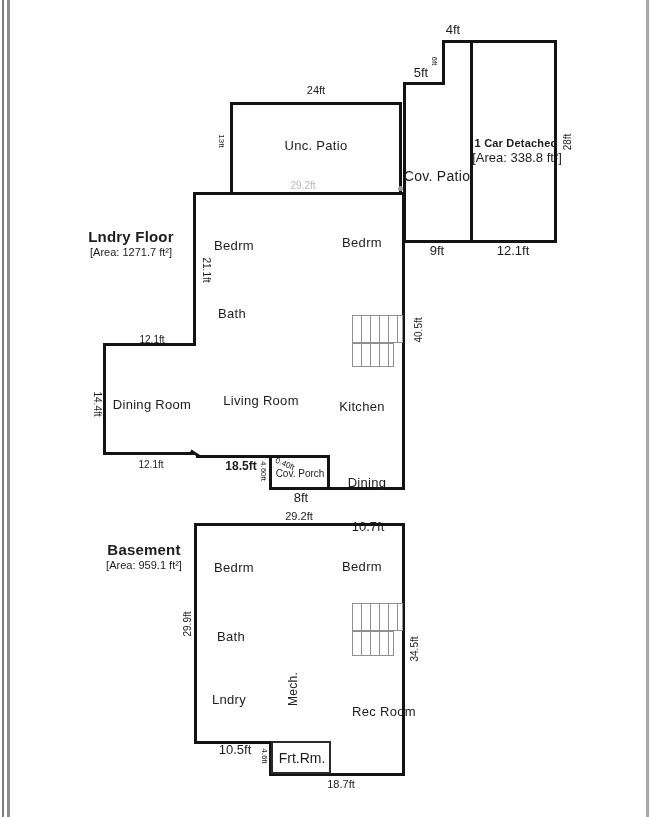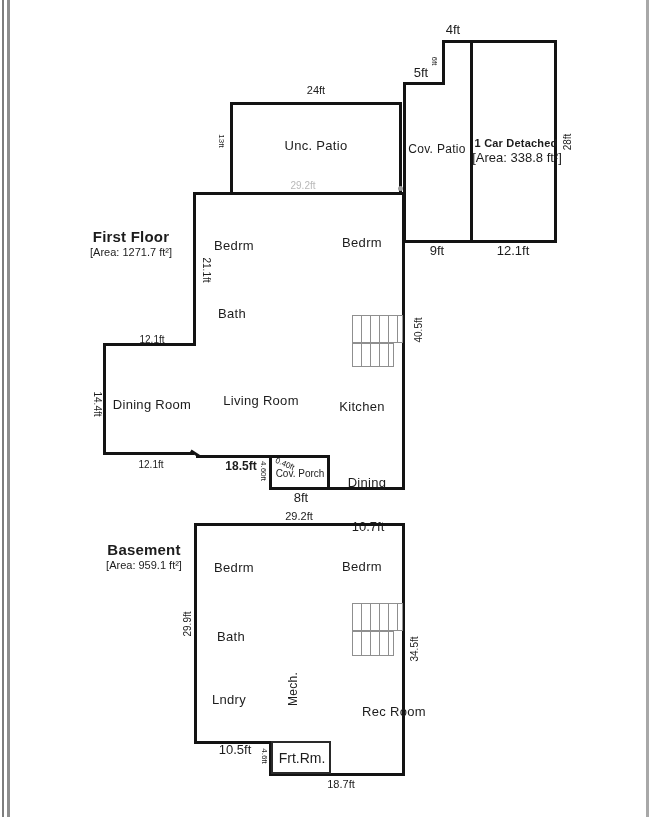--- a/index.html
+++ b/index.html
@@ -45,36 +45,36 @@
   <div class="lbl dim-s" style="left:513px;top:250px;">12.1ft</div>
 
   <div class="wall" style="left:442px;top:40px;width:31px;height:3px;"></div>
   <div class="wall" style="left:442px;top:40px;width:3px;height:45px;"></div>
   <div class="wall" style="left:403px;top:82px;width:42px;height:3px;"></div>
   <div class="wall" style="left:403px;top:82px;width:3px;height:161px;"></div>
   <div class="wall" style="left:403px;top:240px;width:70px;height:3px;"></div>
   <div class="lbl dim-s" style="left:453px;top:29px;">4ft</div>
   <div class="lbl-vd dim-xs" style="left:434px;top:61px;">6ft</div>
   <div class="lbl dim-s" style="left:421px;top:72px;">5ft</div>
-  <div class="lbl room" style="left:437px;top:149px;font-size:12px;">Cov. Patio</div>
+  <div class="lbl room" style="left:437px;top:176px;font-size:14px;">Cov. Patio</div>
   <div class="lbl dim-s" style="left:437px;top:250px;">9ft</div>
 
   <div class="wall" style="left:195px;top:192px;width:210px;height:3px;"></div>
   <div class="wall" style="left:402px;top:192px;width:3px;height:298px;"></div>
   <div class="wall" style="left:193px;top:192px;width:3px;height:154px;"></div>
   <div class="wall" style="left:103px;top:343px;width:93px;height:3px;"></div>
   <div class="wall" style="left:103px;top:343px;width:3px;height:112px;"></div>
   <div class="wall" style="left:103px;top:452px;width:91px;height:3px;"></div>
   <div class="wall" style="left:190px;top:452px;width:10px;height:3px;transform:rotate(32deg);"></div>
   <div class="wall" style="left:196px;top:455px;width:134px;height:3px;"></div>
   <div class="wall" style="left:327px;top:455px;width:3px;height:35px;"></div>
   <div class="wall" style="left:327px;top:487px;width:78px;height:3px;"></div>
   <div class="dot" style="left:398px;top:186px;"></div>
 
-  <div class="lbl title" style="left:131px;top:236px;">First Floor</div>
+  <div class="lbl title" style="left:131px;top:236px;">Lndry Floor</div>
   <div class="lbl area" style="left:131px;top:252px;">[Area: 1271.7 ft²]</div>
 
   <div class="lbl room" style="left:234px;top:245px;">Bedrm</div>
   <div class="lbl room" style="left:362px;top:242px;">Bedrm</div>
   <div class="lbl room" style="left:232px;top:313px;">Bath</div>
   <div class="lbl room" style="left:152px;top:404px;">Dining Room</div>
   <div class="lbl room" style="left:261px;top:400px;">Living Room</div>
   <div class="lbl room" style="left:362px;top:406px;">Kitchen</div>
   <div class="lbl room" style="left:367px;top:482px;">Dining</div>
 
@@ -105,21 +105,21 @@
   <div class="wall" style="left:269px;top:773px;width:136px;height:3px;"></div>
 
   <div class="lbl title" style="left:144px;top:549px;text-align:center;">Basement</div>
   <div class="lbl area" style="left:144px;top:565px;">[Area: 959.1 ft²]</div>
 
   <div class="lbl room" style="left:234px;top:567px;">Bedrm</div>
   <div class="lbl room" style="left:362px;top:566px;">Bedrm</div>
   <div class="lbl room" style="left:231px;top:636px;">Bath</div>
   <div class="lbl room" style="left:229px;top:699px;">Lndry</div>
   <div class="lbl-v room" style="left:293px;top:689px;font-size:12px;">Mech.</div>
-  <div class="lbl room" style="left:384px;top:711px;margin-left:10px;">Rec Room</div>
+  <div class="lbl room" style="left:384px;top:711px;">Rec Room</div>
 
   <div class="stairs" style="left:352px;top:603px;width:51px;height:28px;"></div>
   <div class="stairs" style="left:352px;top:631px;width:42px;height:25px;"></div>
 
   <div class="lbl-v dim" style="left:187px;top:624px;">29.9ft</div>
   <div class="lbl-v dim" style="left:414px;top:649px;">34.5ft</div>
   <div class="lbl dim-s" style="left:235px;top:749px;">10.5ft</div>
   <div class="lbl-vd dim-xs" style="left:264px;top:756px;">4.6ft</div>
   <div class="lbl area" style="left:341px;top:784px;">18.7ft</div>
 

